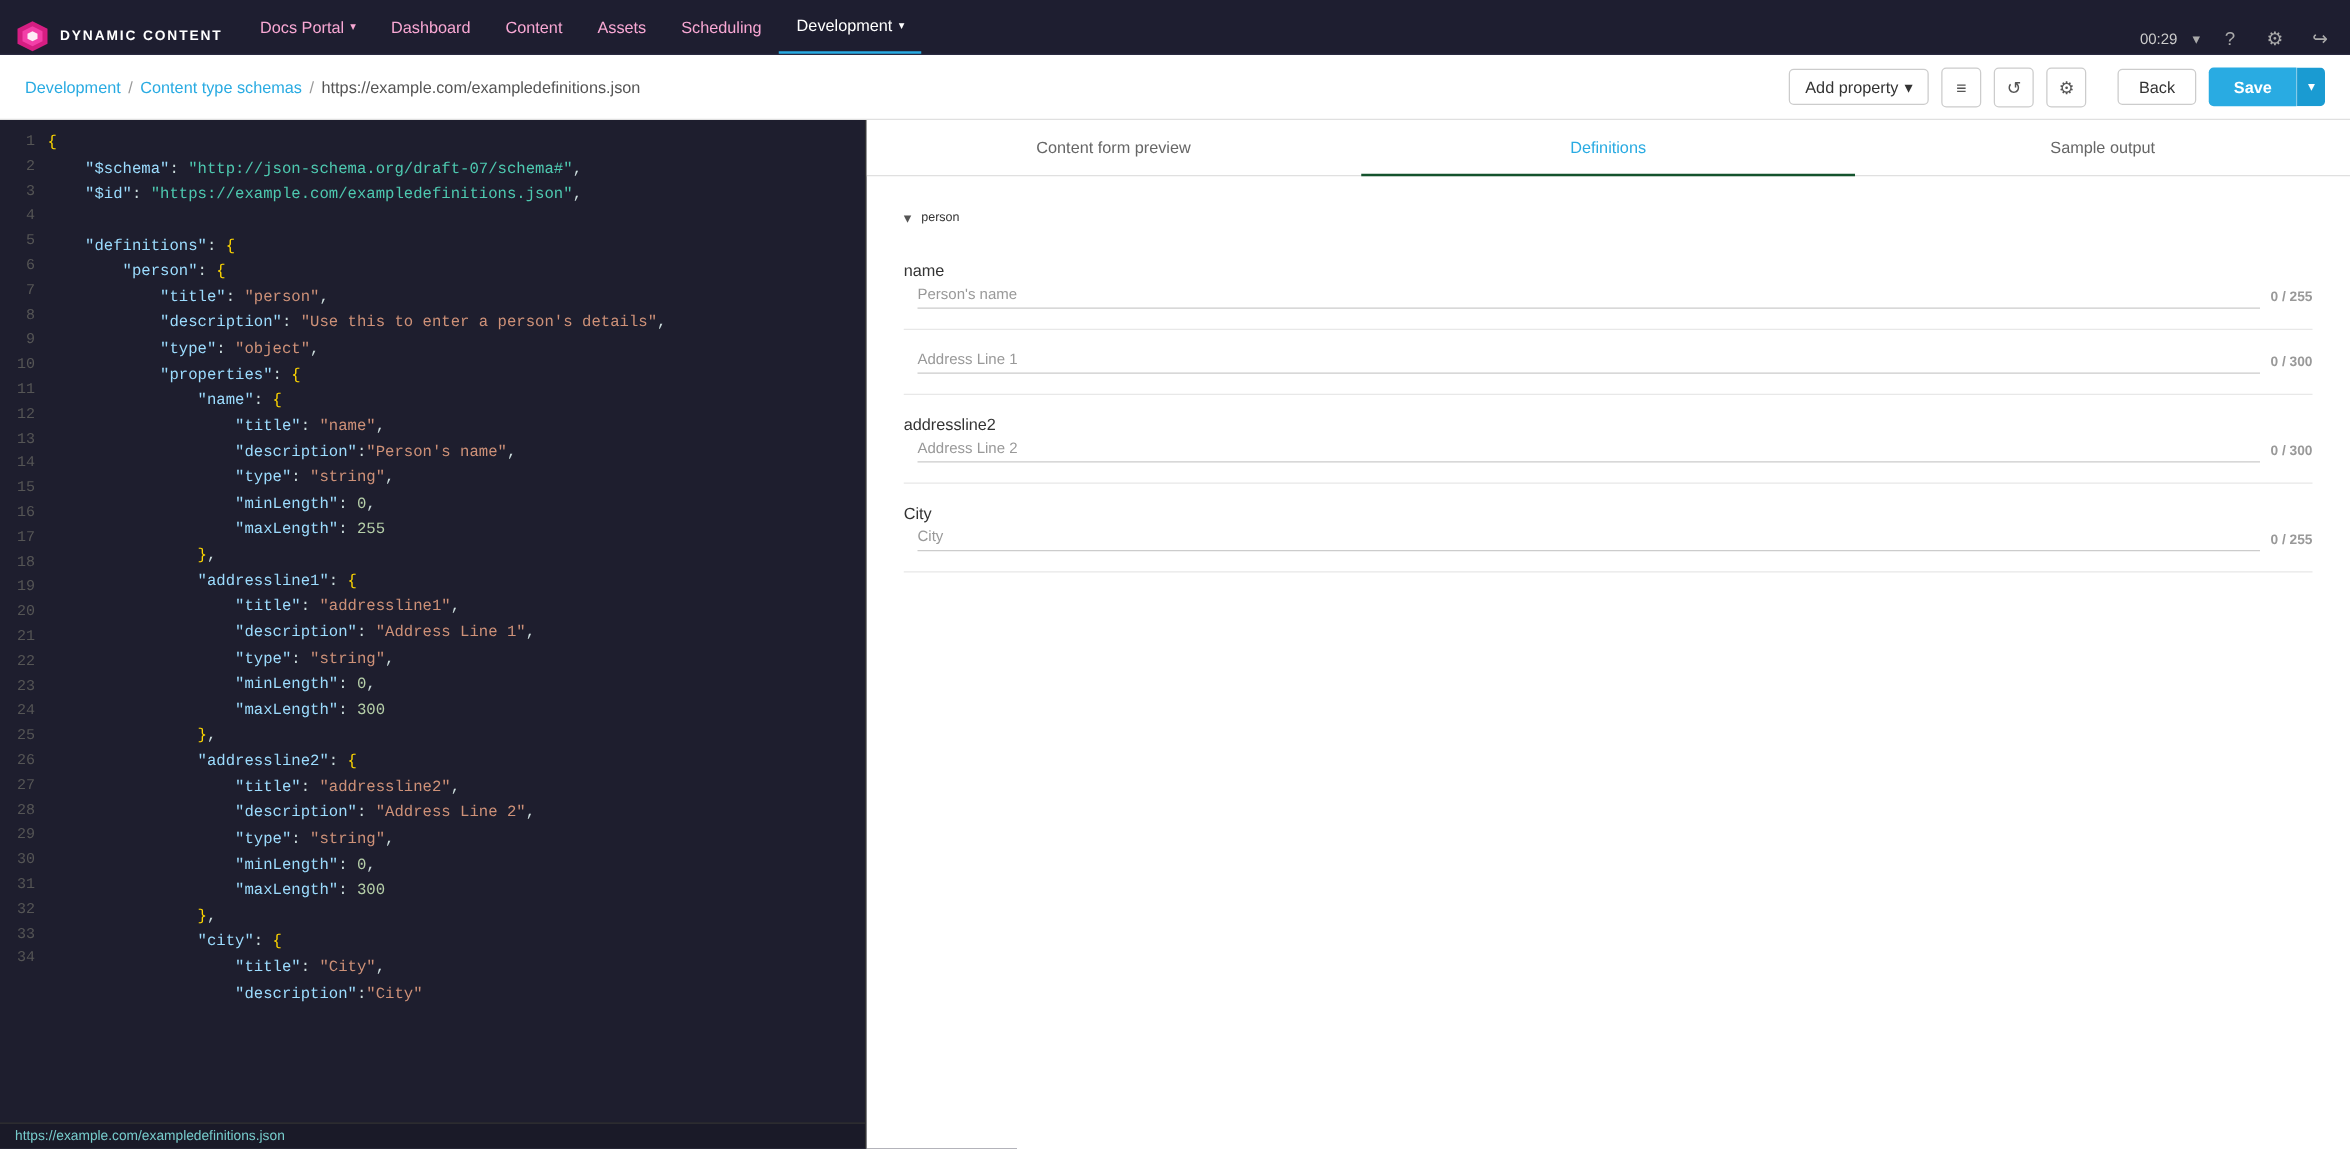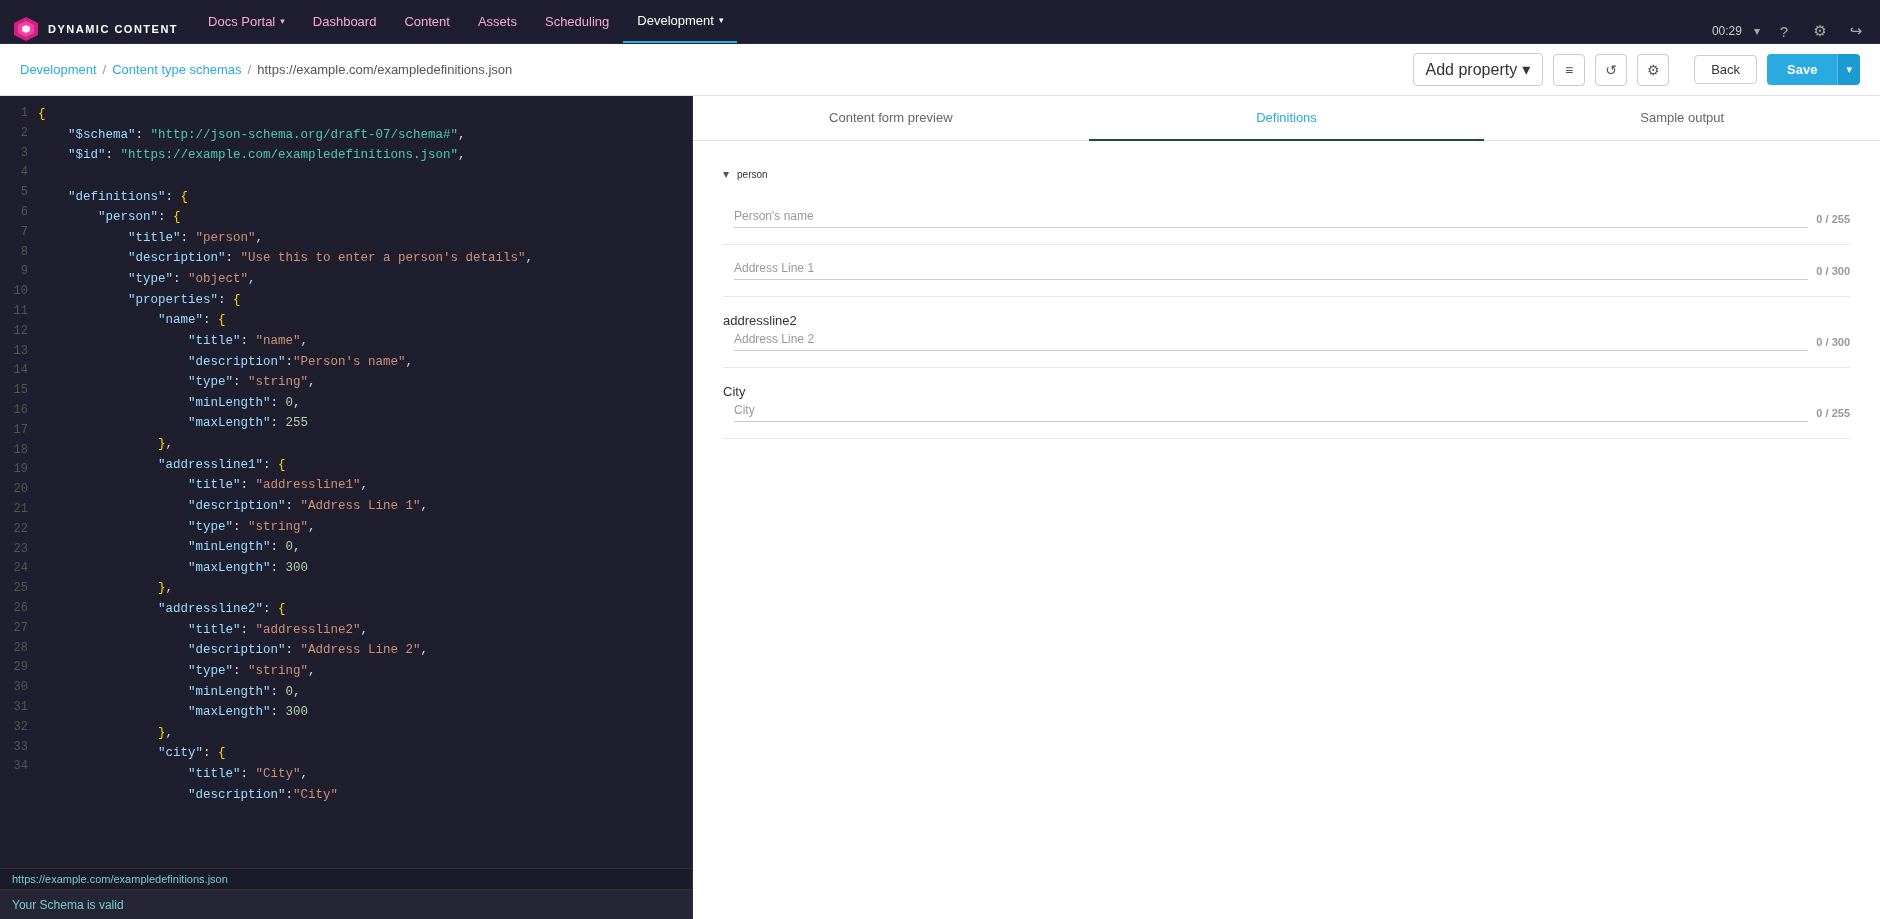--- a/index.html
+++ b/index.html
@@ -39,21 +39,21 @@
     .breadcrumb {
       display: flex; align-items: center; gap: 6px; flex: 1; font-size: 13px;
     }
     .breadcrumb a { color: #29abe2; text-decoration: none; }
     .breadcrumb-sep { color: #999; }
     .breadcrumb-current { color: #555; }
     .toolbar-actions {
       display: flex; align-items: center; gap: 10px;
     }
     .btn-add-property {
-      display: flex; align-items: center; gap: 5px; background: #fff; border: 1px solid #ccc; border-radius: 4px; padding: 6px 12px; font-size: 16px; color: #333; cursor: pointer; font-weight: 500;
+      display: flex; align-items: center; gap: 5px; background: #fff; border: 1px solid #ccc; border-radius: 4px; padding: 6px 12px; font-size: 13px; color: #333; cursor: pointer; font-weight: 500;
     }
     .toolbar-icon-btn {
       width: 32px; height: 32px; display: flex; align-items: center; justify-content: center; border: 1px solid #ccc; border-radius: 4px; background: #fff; cursor: pointer; color: #555; font-size: 14px;
     }
     .btn-back {
       background: #fff; border: 1px solid #ccc; border-radius: 4px; padding: 6px 16px; font-size: 13px; color: #333; cursor: pointer; margin-left: 15px;
     }
     .btn-save {
       background: #29abe2; border: none; border-radius: 4px 0 0 4px; padding: 8px 20px; font-size: 13px; color: #fff; cursor: pointer; font-weight: 600;
     }
@@ -285,23 +285,20 @@
                 <span class="s-brace">}</span>,
                 <span class="s-key">"city"</span>: <span class="s-brace">{</span>
                     <span class="s-key">"title"</span>: <span class="s-string">"City"</span>,
                     <span class="s-key">"description"</span>:<span class="s-string">"City"</span>
 </div>
       </div>
     </div>
     <div class="url-bar">
       <span>https://example.com/exampledefinitions.json</span>
     </div>
-    <div class="status-bar">
-      <span>Your Schema is valid</span>
-    </div>
   </div>
 
   <div class="right-panel">
     <div class="right-tabs">
       <div class="right-tab">
         <span>Content form preview</span>
       </div>
       <div class="right-tab active">
         <span>Definitions</span>
       </div>
@@ -312,20 +309,21 @@
 
     <div class="right-content">
       <div class="person-group">
         <div class="person-header">
           <span class="person-header-chevron">▾</span>
           <span class="person-header-label">person</span>
         </div>
 
         <div id="field-rows">
       <div class="field-row">
+        <div class="field-label">name</div>
         <div class="field-input-row">
           <div class="field-placeholder">Person's name</div>
           <span class="field-counter">0 / 255</span>
         </div>
       </div>
 
       <div class="field-row">
         <div class="field-input-row">
           <div class="field-placeholder">Address Line 1</div>
           <span class="field-counter">0 / 300</span>

